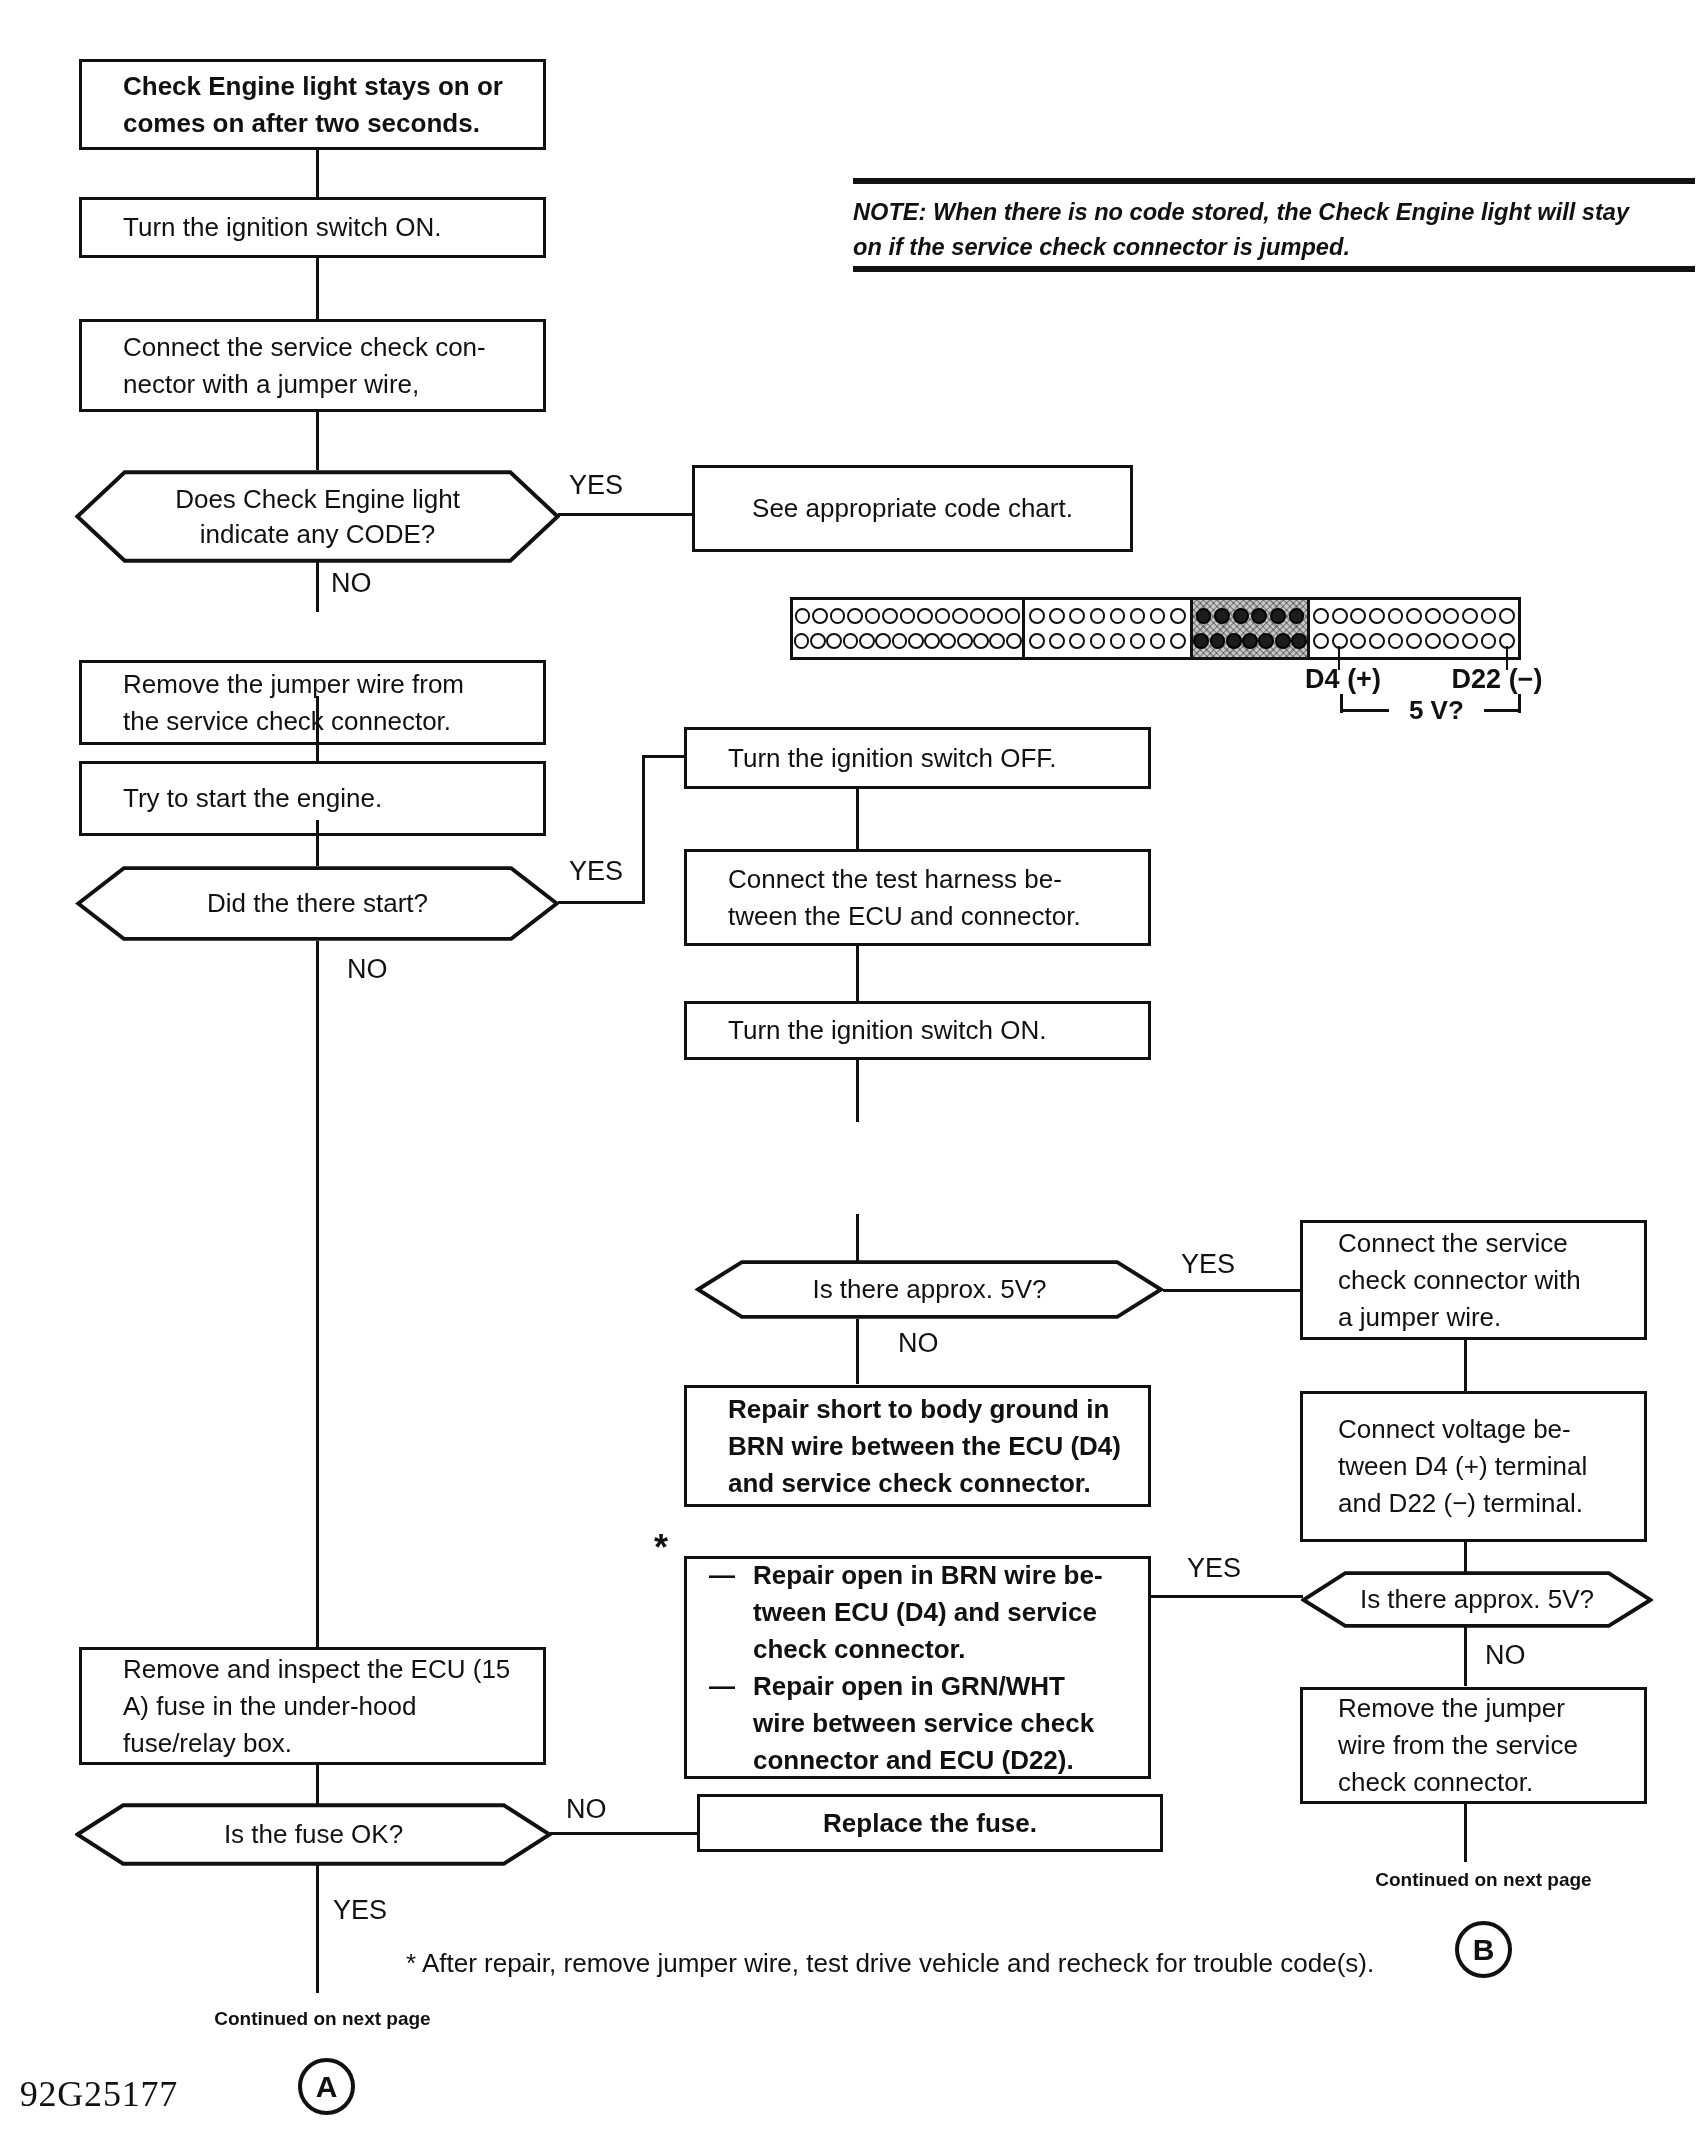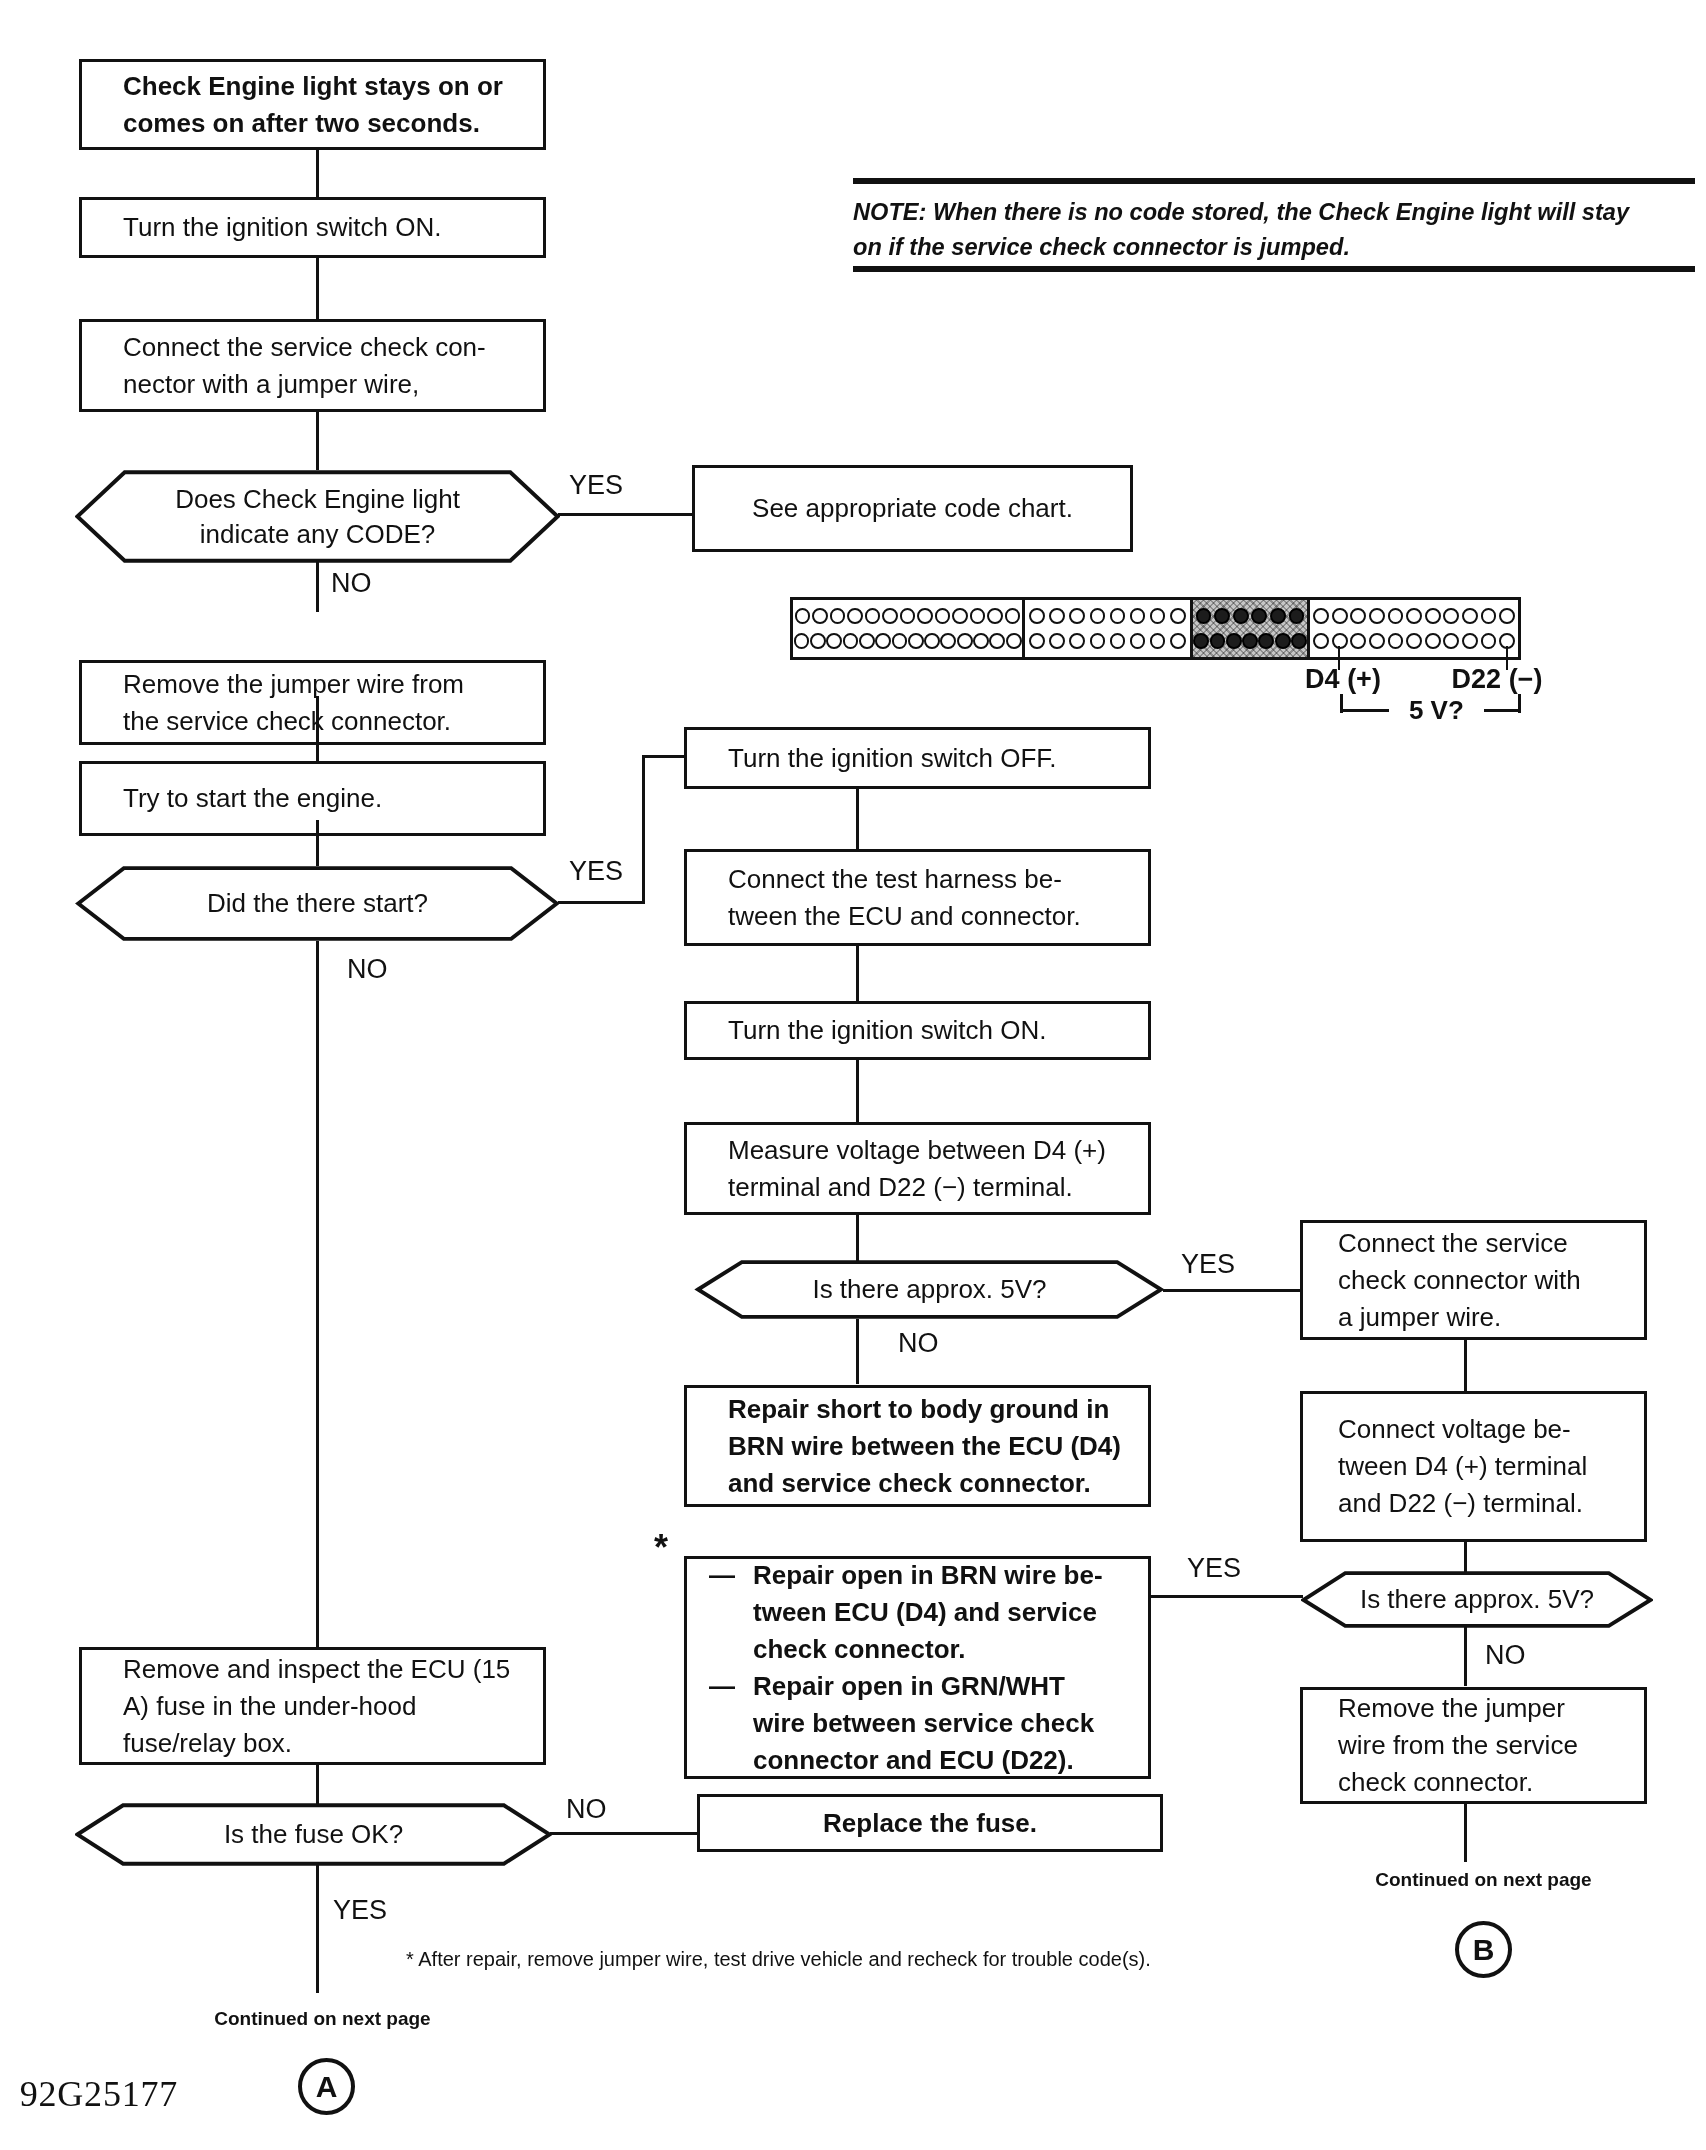--- a/index.html
+++ b/index.html
@@ -16,21 +16,21 @@
   .lbl{position:absolute;font-size:27px;line-height:28px;white-space:nowrap;}
   .hex{position:absolute;}
   .hex svg{position:absolute;left:0;top:0;}
   .hex-text{position:absolute;left:0;top:0;right:0;bottom:0;display:flex;align-items:center;
             justify-content:center;text-align:center;font-size:26px;line-height:35px;white-space:pre-line;}
   .rule{position:absolute;background:#111;height:6.3px;}
   .note-text{position:absolute;font-weight:bold;font-style:italic;font-size:23.6px;line-height:35px;white-space:pre-line;}
   .continued{position:absolute;font-weight:bold;font-size:19px;text-align:center;white-space:nowrap;}
   .circ{position:absolute;width:49px;height:49px;border:4.7px solid #111;border-radius:50%;
         display:flex;align-items:center;justify-content:center;font-weight:bold;font-size:30px;background:#fff;}
-  .footnote{position:absolute;font-size:20px;white-space:nowrap;}
+  .footnote{position:absolute;font-size:26px;white-space:nowrap;}
   .pagecode{position:absolute;font-family:"Liberation Serif",serif;font-size:36px;letter-spacing:0.8px;}
   .star{position:absolute;font-size:36px;font-weight:bold;}
   
   #connector{position:absolute;left:790px;top:597px;width:731px;height:63px;box-sizing:border-box;
              border:3.9px solid #111;display:flex;background:#fff;}
   .csec{box-sizing:border-box;display:flex;flex-direction:column;justify-content:space-evenly;height:100%;}
   .csec + .csec{border-left:3.2px solid #111;}
   .csec.shaded{background:#c6c6c6;
       background-image:repeating-linear-gradient(45deg,rgba(0,0,0,.28) 0 1.6px,transparent 1.6px 4.7px),
                        repeating-linear-gradient(-45deg,rgba(0,0,0,.28) 0 1.6px,transparent 1.6px 4.7px);}
@@ -66,22 +66,20 @@
 A) fuse in the under-hood
 fuse/relay box.</div>
 
   <div class="node center pre" style="left:692px;top:465px;width:441px;height:87px;">See appropriate code chart.</div>
   <div class="node center bold pre" style="left:697px;top:1794px;width:466px;height:58px;">Replace the fuse.</div>
 
   <div class="node pad pre" style="left:684px;top:727px;width:467px;height:62px;">Turn the ignition switch OFF.</div>
   <div class="node pad pre" style="left:684px;top:849px;width:467px;height:97px;">Connect the test harness be-
 tween the ECU and connector.</div>
   <div class="node pad pre" style="left:684px;top:1001px;width:467px;height:59px;">Turn the ignition switch ON.</div>
-  <div class="node pad pre" style="left:684px;top:1122px;width:467px;height:93px;">Measure voltage between D4 (+)
-terminal and D22 (−) terminal.</div>
   <div class="node pad bold pre" style="left:684px;top:1385px;width:467px;height:122px;">Repair short to body ground in
 BRN wire between the ECU (D4)
 and service check connector.</div>
 
   <div class="star" style="left:654px;top:1527px;">*</div>
   <div class="node bold" style="left:684px;top:1556px;width:467px;height:223px;padding-left:22px;padding-right:7.9px;">
     <div class="bullets">
       <div class="dash-row">
         <span class="dash-cell">—</span>
         <span class="pre">Repair open in BRN wire be-

